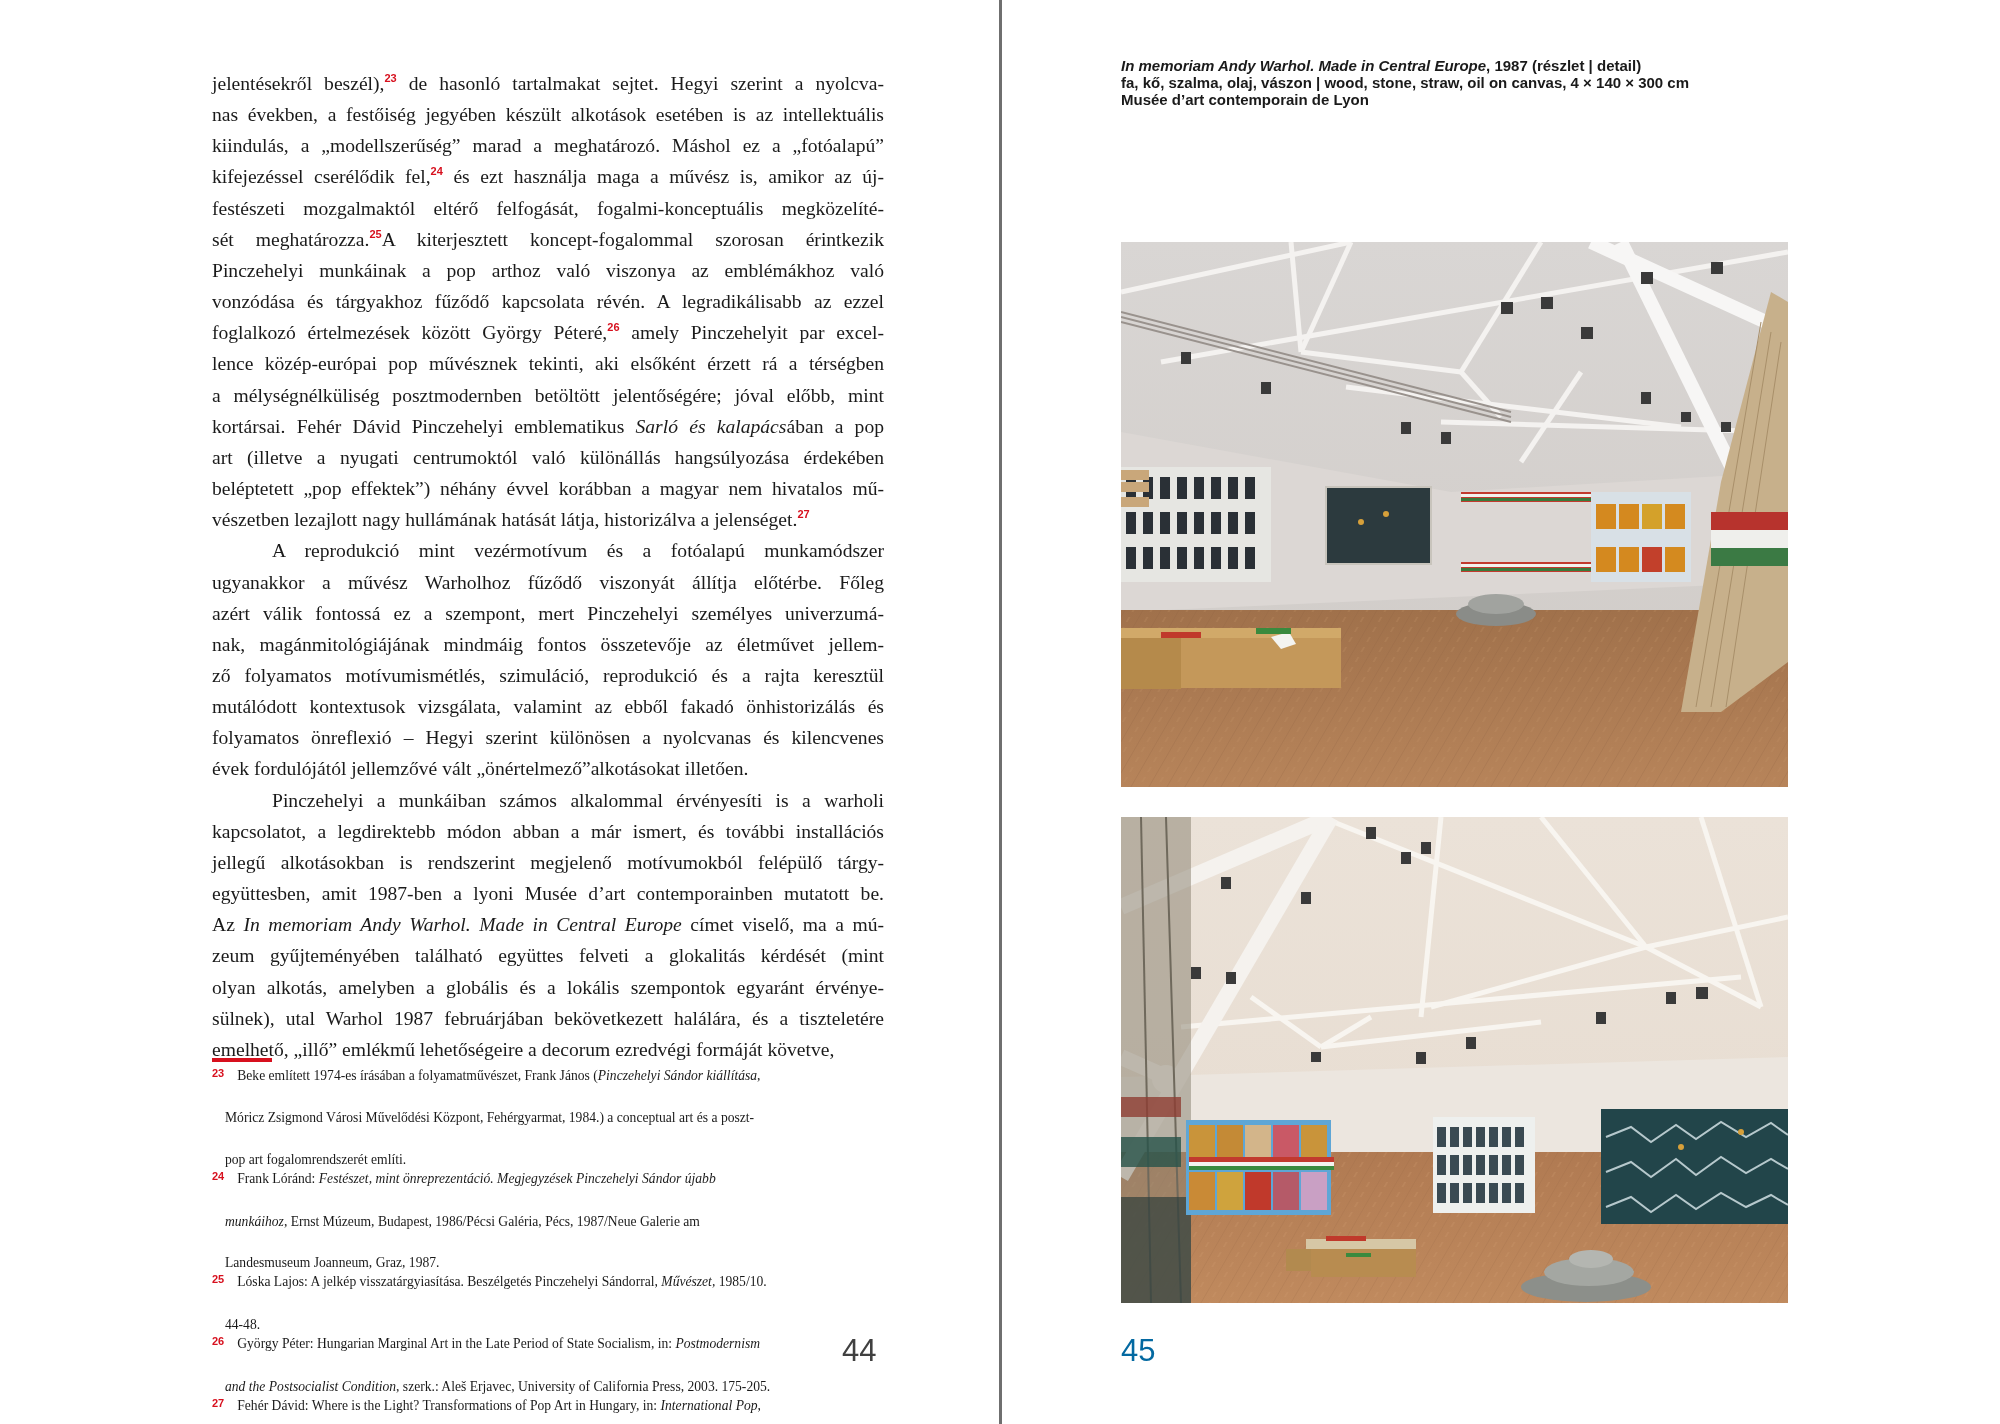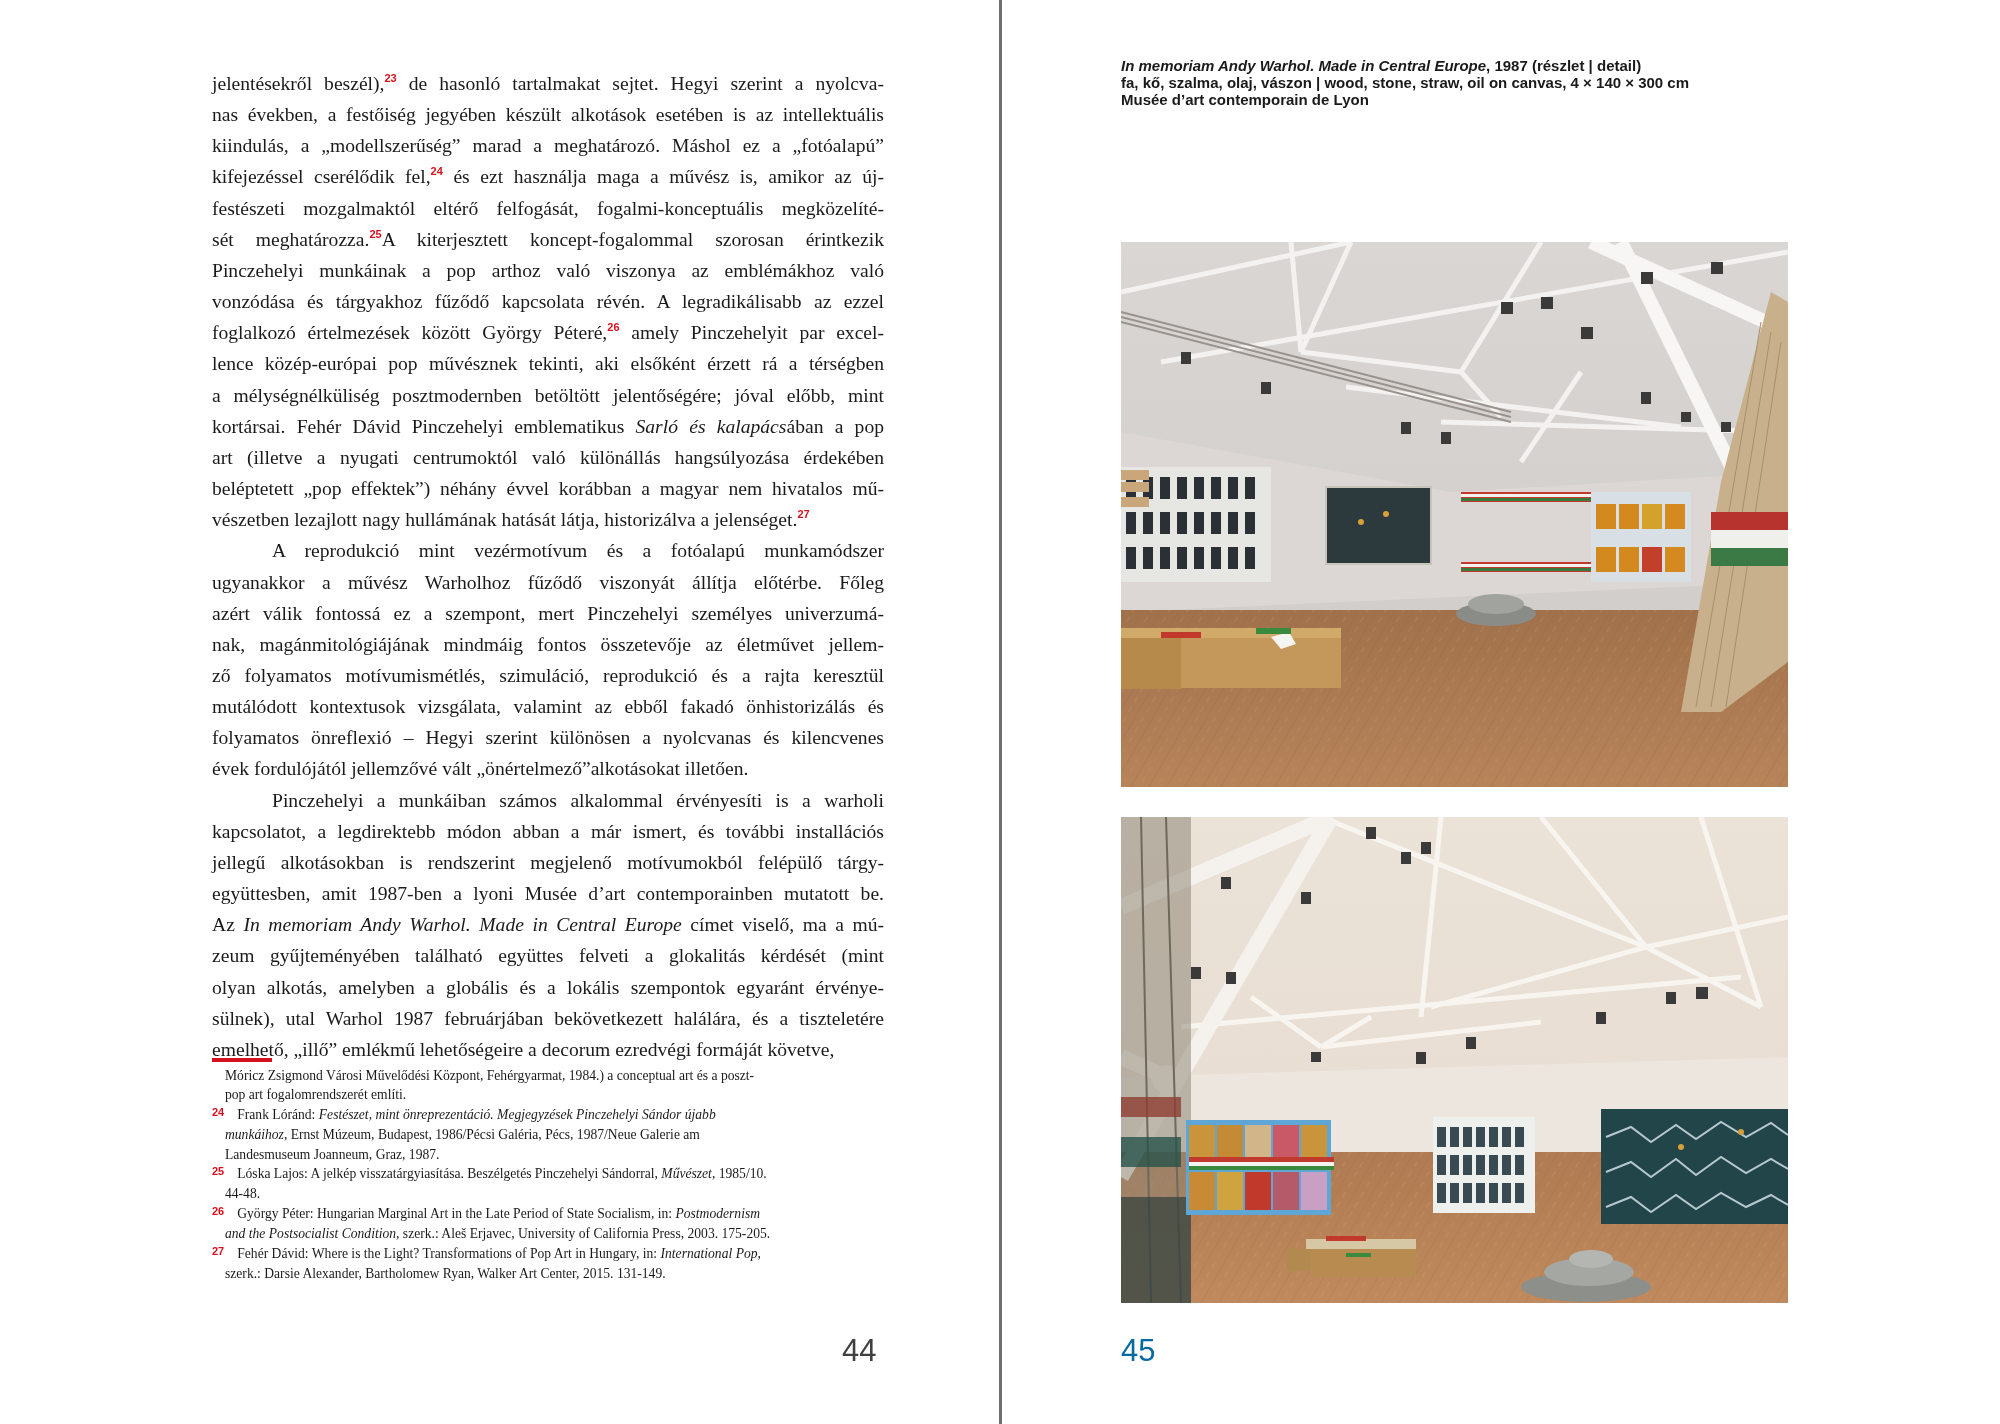--- a/index.html
+++ b/index.html
@@ -32,21 +32,21 @@
     font-family: "Liberation Serif", "DejaVu Serif", serif;
     font-size: 13.6px; line-height: 19.4px; color: #1a1a1a;
   }
   .footnote { position: relative; margin: 0; }
   .footnote .fn-num {
     font-family: "Liberation Sans", "DejaVu Sans", sans-serif;
     font-weight: bold; font-size: 11px; color: #d7101e;
     position: relative; top: -3px; margin-right: 13px;
   }
   .footnote .fn-line { display: block; white-space: nowrap; }
-  .footnote .fn-line.cont { padding-left: 13px; }
+  .footnote .fn-line.cont { padding-left: 13px; margin-top: 22px; }
 
   .page-num {
     position: absolute; top: 1334px;
     font-family: "Liberation Sans", "DejaVu Sans", sans-serif;
     font-size: 31px; line-height: 34px;
   }
   .page-num-left { left: 842px; color: #404040; }
   .page-num-right { left: 1121px; color: #0369a1; }
 
   .caption {
@@ -103,20 +103,21 @@
         <span class="ln"><span>Az </span><i>In memoriam Andy Warhol. Made in Central Europe</i><span> címet viselő, ma a mú-</span></span>
         <span class="ln"><span>zeum gyűjteményében található együttes felveti a glokalitás kérdését (mint</span></span>
         <span class="ln"><span>olyan alkotás, amelyben a globális és a lokális szempontok egyaránt érvénye-</span></span>
         <span class="ln"><span>sülnek), utal Warhol 1987 februárjában bekövetkezett halálára, és a tiszteletére</span></span>
         <span class="ln last"><span>emelhető, „illő” emlékmű lehetőségeire a decorum ezredvégi formáját követve,</span></span>
       </p>
     </div>
   <div class="footnote-rule"></div>
   <div class="footnotes" id="footnotes">
       <div class="footnote">
+        <span class="fn-line"><span class="fn-num">23</span><span>Beke említett 1974-es írásában a folyamatművészet, Frank János (</span><i>Pinczehelyi Sándor kiállítása</i><span>,</span></span>
         <span class="fn-line cont"><span>Móricz Zsigmond Városi Művelődési Központ, Fehérgyarmat, 1984.) a conceptual art és a poszt-</span></span>
         <span class="fn-line cont"><span>pop art fogalomrendszerét említi.</span></span>
       </div>
       <div class="footnote">
         <span class="fn-line"><span class="fn-num">24</span><span>Frank Lóránd: </span><i>Festészet, mint önreprezentáció. Megjegyzések Pinczehelyi Sándor újabb</i></span>
         <span class="fn-line cont"><i>munkáihoz</i><span>, Ernst Múzeum, Budapest, 1986/Pécsi Galéria, Pécs, 1987/Neue Galerie am</span></span>
         <span class="fn-line cont"><span>Landesmuseum Joanneum, Graz, 1987.</span></span>
       </div>
       <div class="footnote">
         <span class="fn-line"><span class="fn-num">25</span><span>Lóska Lajos: A jelkép visszatárgyiasítása. Beszélgetés Pinczehelyi Sándorral, </span><i>Művészet,</i><span> 1985/10.</span></span>

